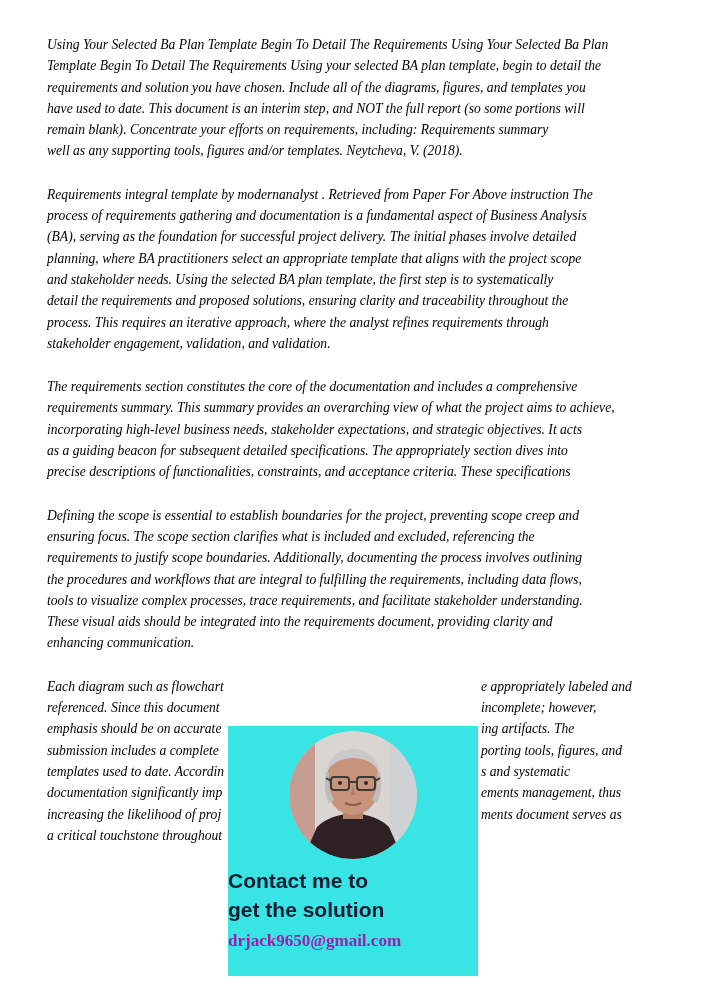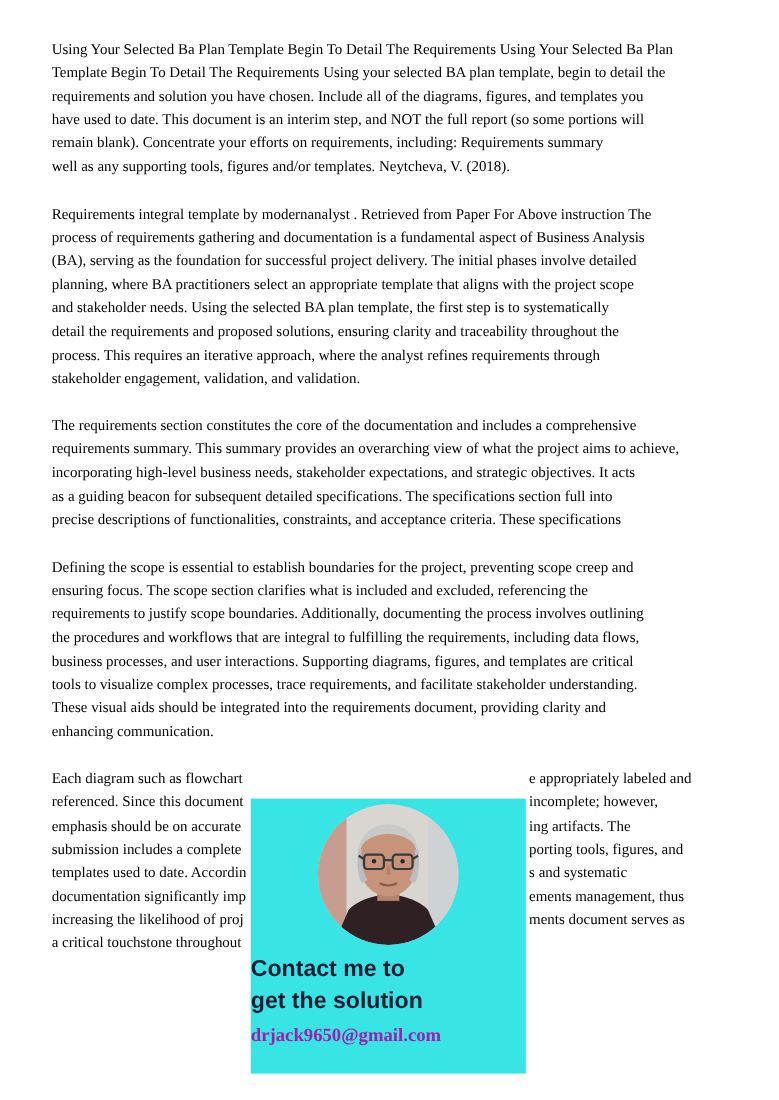--- a/index.html
+++ b/index.html
@@ -13,21 +13,21 @@
     color: #000000;
   }
   .text-area {
     position: absolute;
     left: 47px;
     top: 34px;
     width: 618px;
     font-size: 13.6px;
     line-height: 21.3px;
   }
-  .para { margin: 0 0 22px 0; }
+  .para { margin: 0 0 22px 0; font-style: italic; }
   .line { white-space: nowrap; height: 21.3px; }
   .line.split { position: relative; }
   .frag-right { position: absolute; left: 434px; top: 0; }
   .ad {
     position: absolute;
     left: 228px;
     top: 726px;
     width: 250px;
     height: 250px;
     background: #38e4e4;
@@ -77,29 +77,28 @@
         <div class="line">planning, where BA practitioners select an appropriate template that aligns with the project scope</div>
         <div class="line">and stakeholder needs. Using the selected BA plan template, the first step is to systematically</div>
         <div class="line">detail the requirements and proposed solutions, ensuring clarity and traceability throughout the</div>
         <div class="line">process. This requires an iterative approach, where the analyst refines requirements through</div>
         <div class="line">stakeholder engagement, validation, and validation.</div>
       </div>
       <div class="para">
         <div class="line">The requirements section constitutes the core of the documentation and includes a comprehensive</div>
         <div class="line">requirements summary. This summary provides an overarching view of what the project aims to achieve,</div>
         <div class="line">incorporating high-level business needs, stakeholder expectations, and strategic objectives. It acts</div>
-        <div class="line">as a guiding beacon for subsequent detailed specifications. The specifications section full into</div>
+        <div class="line">as a guiding beacon for subsequent detailed specifications. The appropriately section dives into</div>
         <div class="line">precise descriptions of functionalities, constraints, and acceptance criteria. These specifications</div>
       </div>
       <div class="para">
         <div class="line">Defining the scope is essential to establish boundaries for the project, preventing scope creep and</div>
         <div class="line">ensuring focus. The scope section clarifies what is included and excluded, referencing the</div>
         <div class="line">requirements to justify scope boundaries. Additionally, documenting the process involves outlining</div>
         <div class="line">the procedures and workflows that are integral to fulfilling the requirements, including data flows,</div>
-        <div class="line">business processes, and user interactions. Supporting diagrams, figures, and templates are critical</div>
         <div class="line">tools to visualize complex processes, trace requirements, and facilitate stakeholder understanding.</div>
         <div class="line">These visual aids should be integrated into the requirements document, providing clarity and</div>
         <div class="line">enhancing communication.</div>
       </div>
       <div class="para">
         <div class="line split"><span>Each diagram such as flowchart</span><span class="frag-right">e appropriately labeled and</span></div>
         <div class="line split"><span>referenced. Since this document</span><span class="frag-right">incomplete; however,</span></div>
         <div class="line split"><span>emphasis should be on accurate</span><span class="frag-right">ing artifacts. The</span></div>
         <div class="line split"><span>submission includes a complete</span><span class="frag-right">porting tools, figures, and</span></div>
         <div class="line split"><span>templates used to date. Accordin</span><span class="frag-right">s and systematic</span></div>

